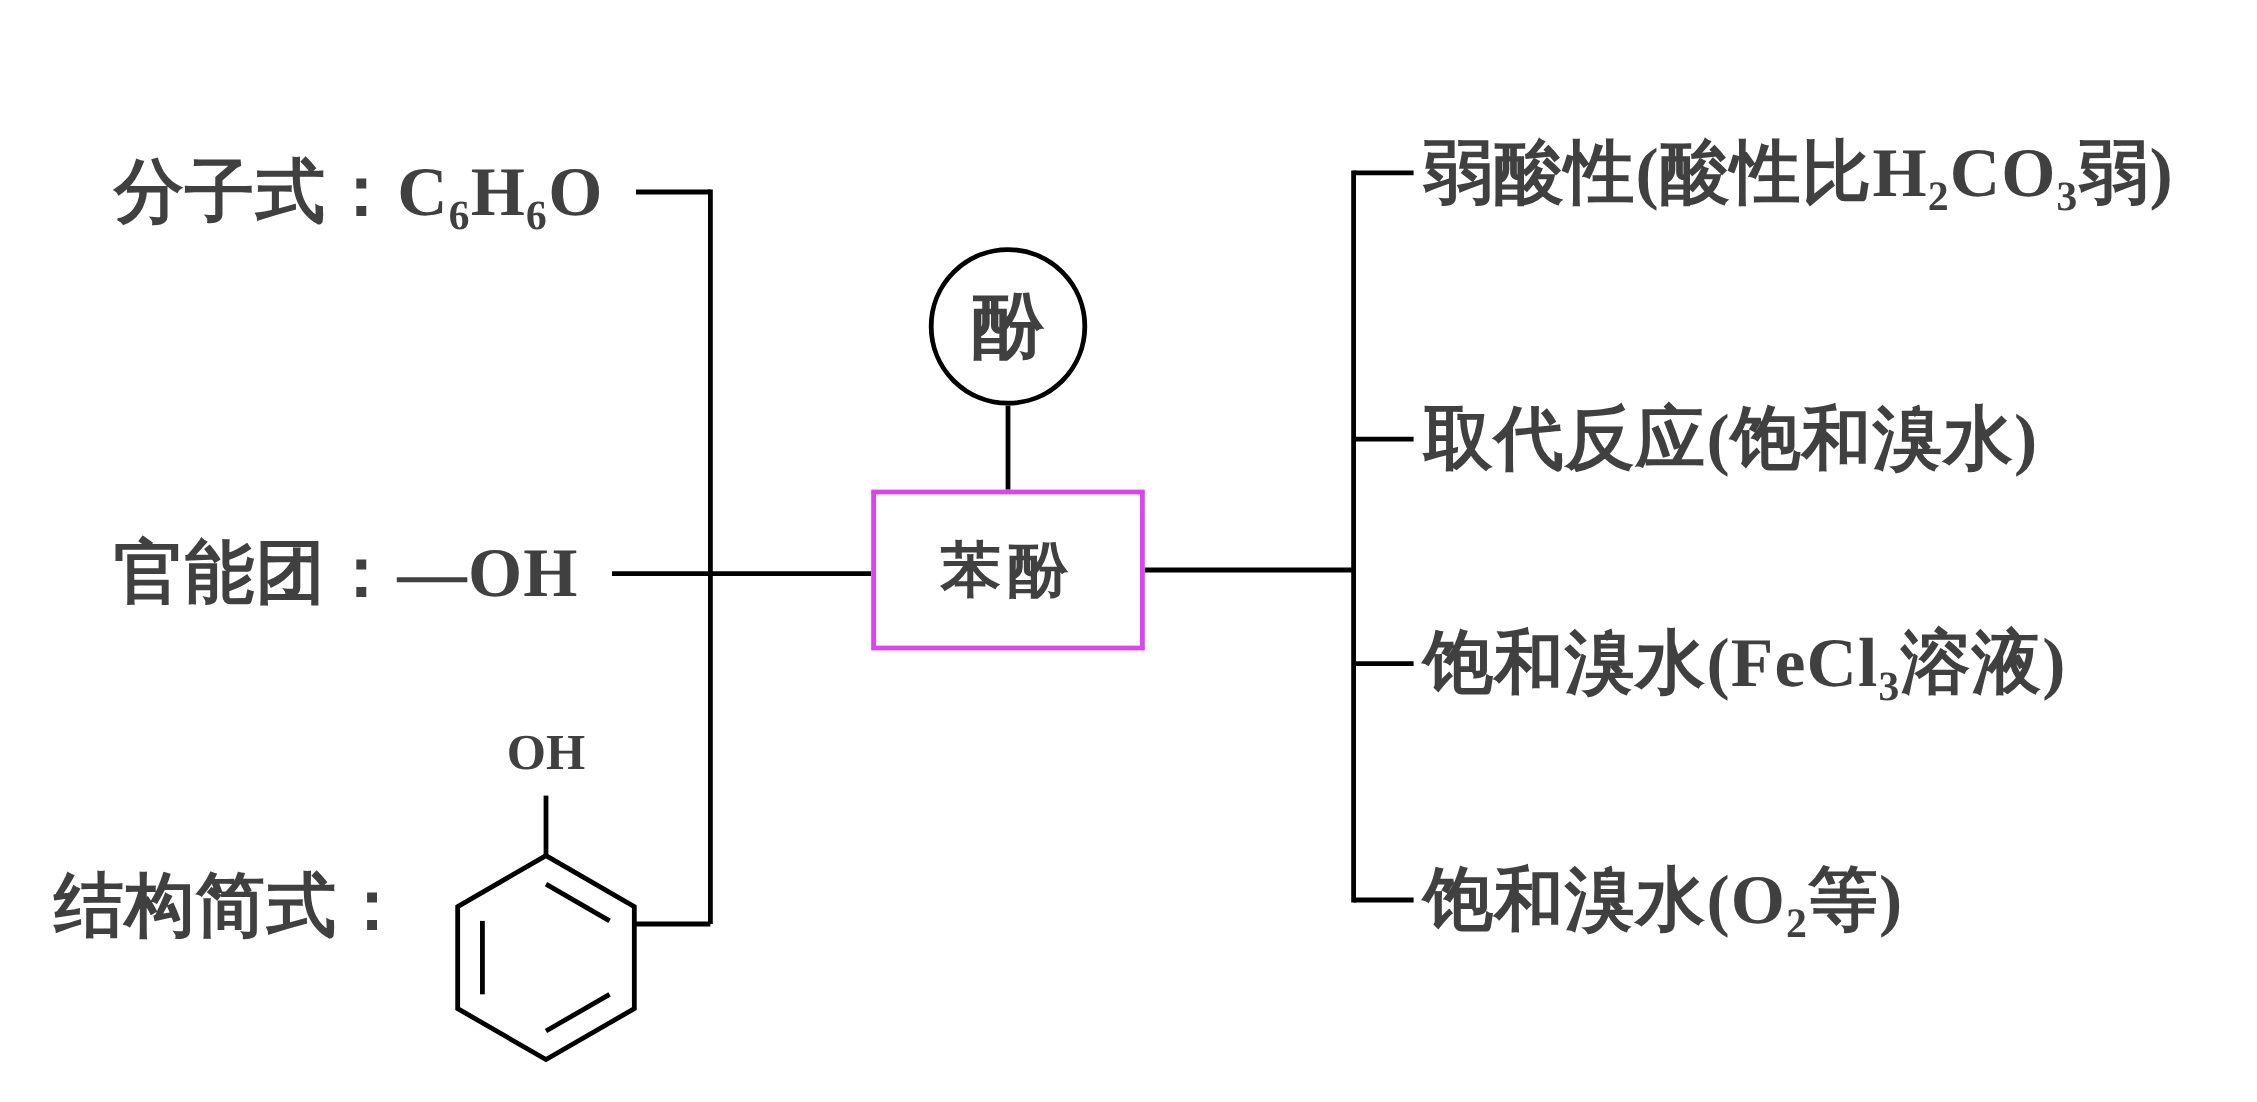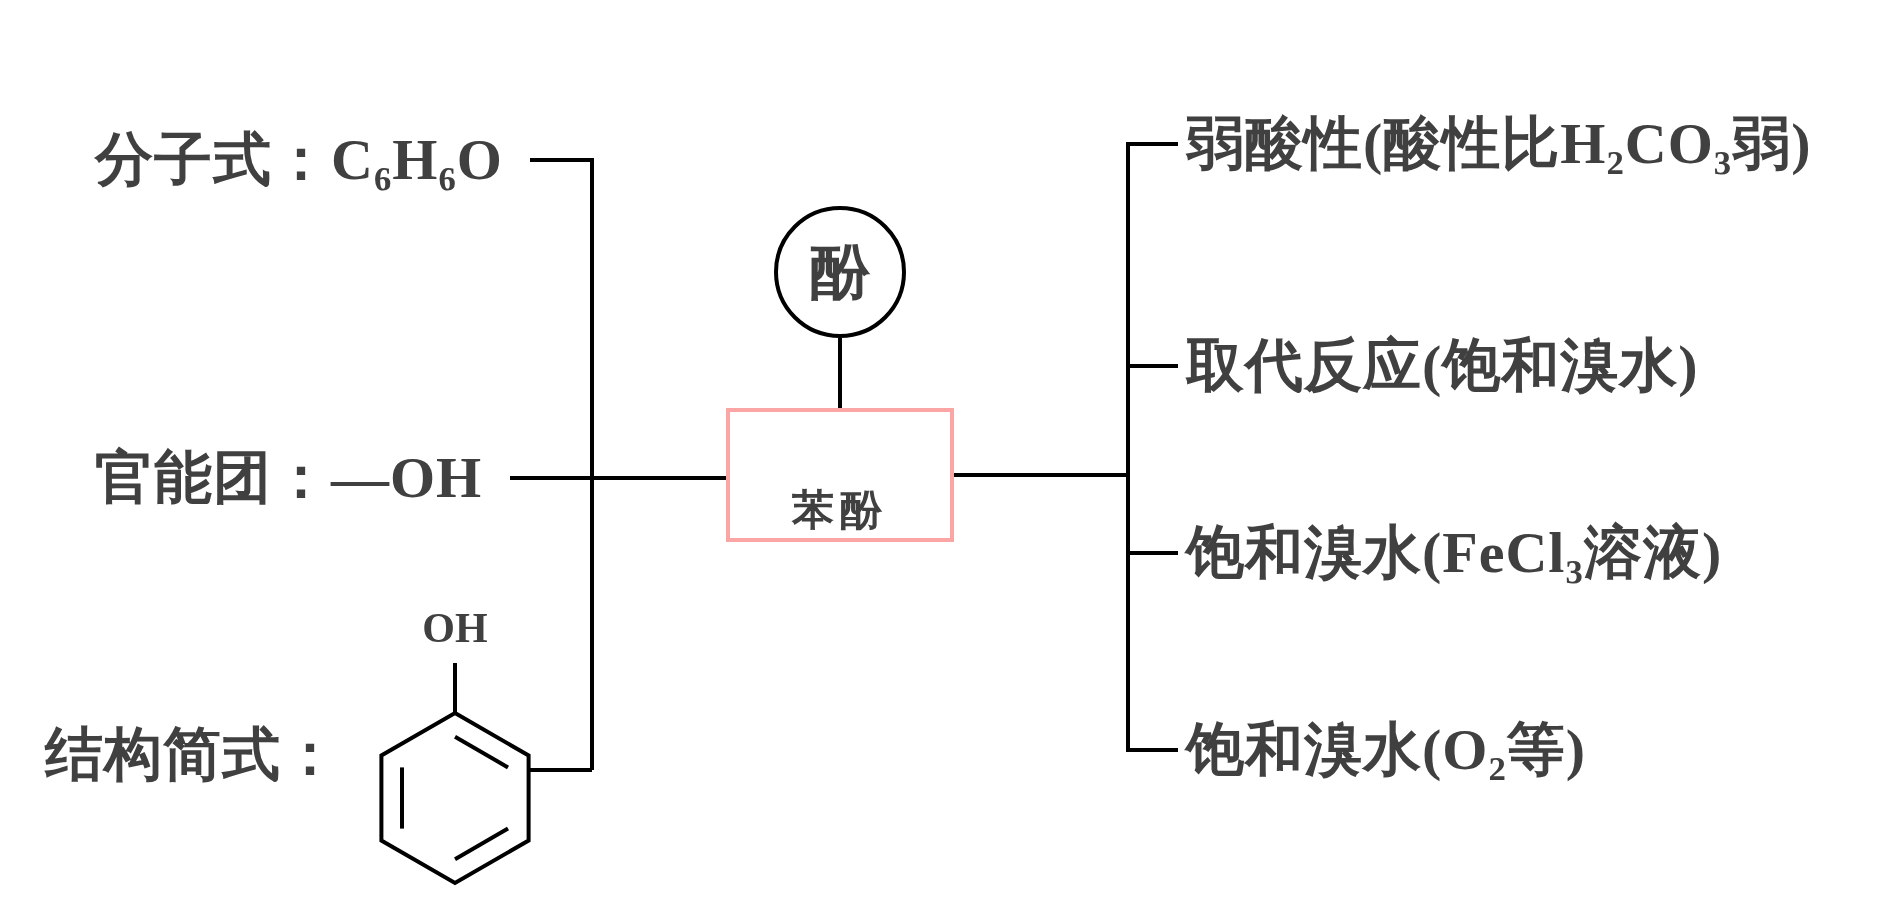--- a/index.html
+++ b/index.html
@@ -56,26 +56,26 @@
     align-items: center;
     justify-content: center;
     font-size: 60px;
   }
   .phenol-box {
     position: absolute;
     left: 726px;
     top: 408px;
     width: 228px;
     height: 134px;
-    border: 4px solid #fca5a5;
+    border: 4px solid #d946ef;
     box-sizing: border-box;
     display: flex;
-    align-items: flex-end;
+    align-items: center;
     justify-content: center;
-    font-size: 42px;
+    font-size: 50px;
     letter-spacing: 6px;
   }
   .right-item {
     position: absolute;
     left: 1186px;
     font-size: 58px;
     line-height: 70px;
     white-space: nowrap;
     letter-spacing: 1px;
   }

